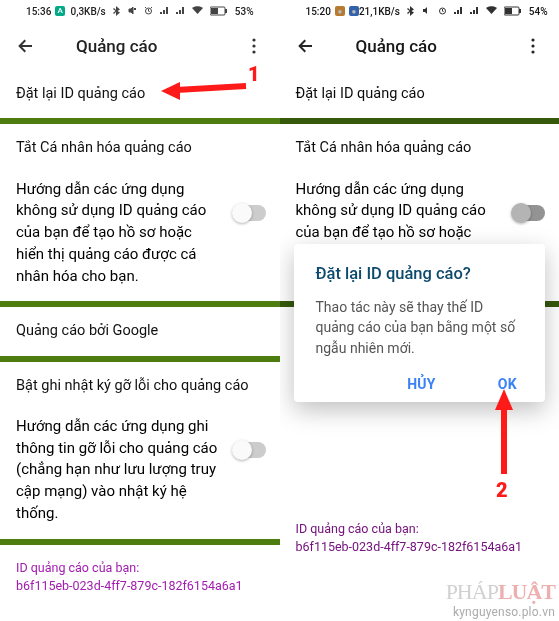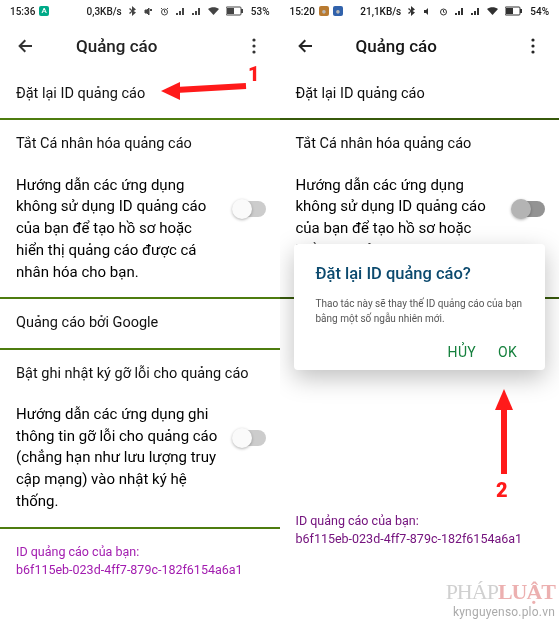--- a/index.html
+++ b/index.html
@@ -20,43 +20,43 @@
     overflow: hidden;
     font-size: 13px;
     color: #222;
   }
   .phone.dimmed .screen { filter: brightness(0.72); }
   .statusbar {
     height: 22px;
     display: flex;
     align-items: center;
     justify-content: space-between;
-    padding: 0 10px;
+    padding: 0 26px;
     font-size: 10px;
     color: #222;
     font-weight: 500;
   }
   .statusbar .left { display: flex; align-items: center; gap: 4px; }
-  .statusbar .right { display: flex; align-items: center; gap: 7px; }
+  .statusbar .right { display: flex; align-items: flex-start; gap: 7px; }
   .badge-a { background:#0a8; color:#fff; font-size:8px; padding:0 2px; border-radius:2px; line-height:10px;}
   .badge-m { background:#fa4; color:#fff; font-size:8px; width:10px;height:10px; border-radius:2px;display:inline-flex;align-items:center;justify-content:center;}
   .badge-b { background:#48e; color:#fff; font-size:8px; width:10px;height:10px; border-radius:2px;display:inline-flex;align-items:center;justify-content:center;}
   .header {
     height: 48px;
     display: flex;
     align-items: center;
     padding: 0 8px;
     gap: 28px;
   }
   .back-btn { width: 36px; height: 36px; display:flex; align-items:center; justify-content:center; }
   .title { font-size: 17px; font-weight: 500; flex: 1; margin-left: 4px; }
   .more-btn { width: 36px; height: 36px; display:flex; align-items:center; justify-content:center; }
   .list-item {
     padding: 14px 16px;
-    border-bottom: 2px solid #4d7c0f;
+    border-bottom: 6px solid #4d7c0f;
     position: relative;
   }
   .list-item.no-border { border-bottom: none; }
   .item-title { font-size: 14.5px; color: #111; line-height: 1.4; }
   .item-sub { font-size: 15px; color: #000000; margin-top: 20px; line-height: 1.45; padding-right: 44px;}
   .toggle {
     position: absolute;
     right: 14px;
     top: 50%;
     transform: translateY(-50%);
@@ -80,23 +80,23 @@
     position: absolute;
     left: 14px; right: 14px;
     top: 244px;
     background: #fff;
     border-radius: 4px;
     padding: 20px 22px 10px 22px;
     box-shadow: 0 8px 24px rgba(0,0,0,.25);
     z-index: 10;
   }
   .dialog-title { font-size: 16.5px; font-weight: 500; color:#0c4a6e; margin-bottom: 14px;}
-  .dialog-body { font-size: 10px; color: #555; line-height: 1.45; margin-bottom: 18px;}
+  .dialog-body { font-size: 14px; color: #555; line-height: 1.45; margin-bottom: 18px;}
   .dialog-actions { display:flex; justify-content:flex-end; gap: 22px; padding-right: 6px;}
-  .dialog-actions span { color:#15803d; font-weight:400; font-size: 14px; letter-spacing:.3px;}
+  .dialog-actions span { color:#3b82f6; font-weight:700; font-size: 14px; letter-spacing:.3px;margin-left:40px;}
   
   .arrow1 {
     position: absolute;
     left: 156px; top: 76px;
     z-index: 20;
     pointer-events: none;
   }
   .num-badge {
     position:absolute;
     color:#ff1a1a;

